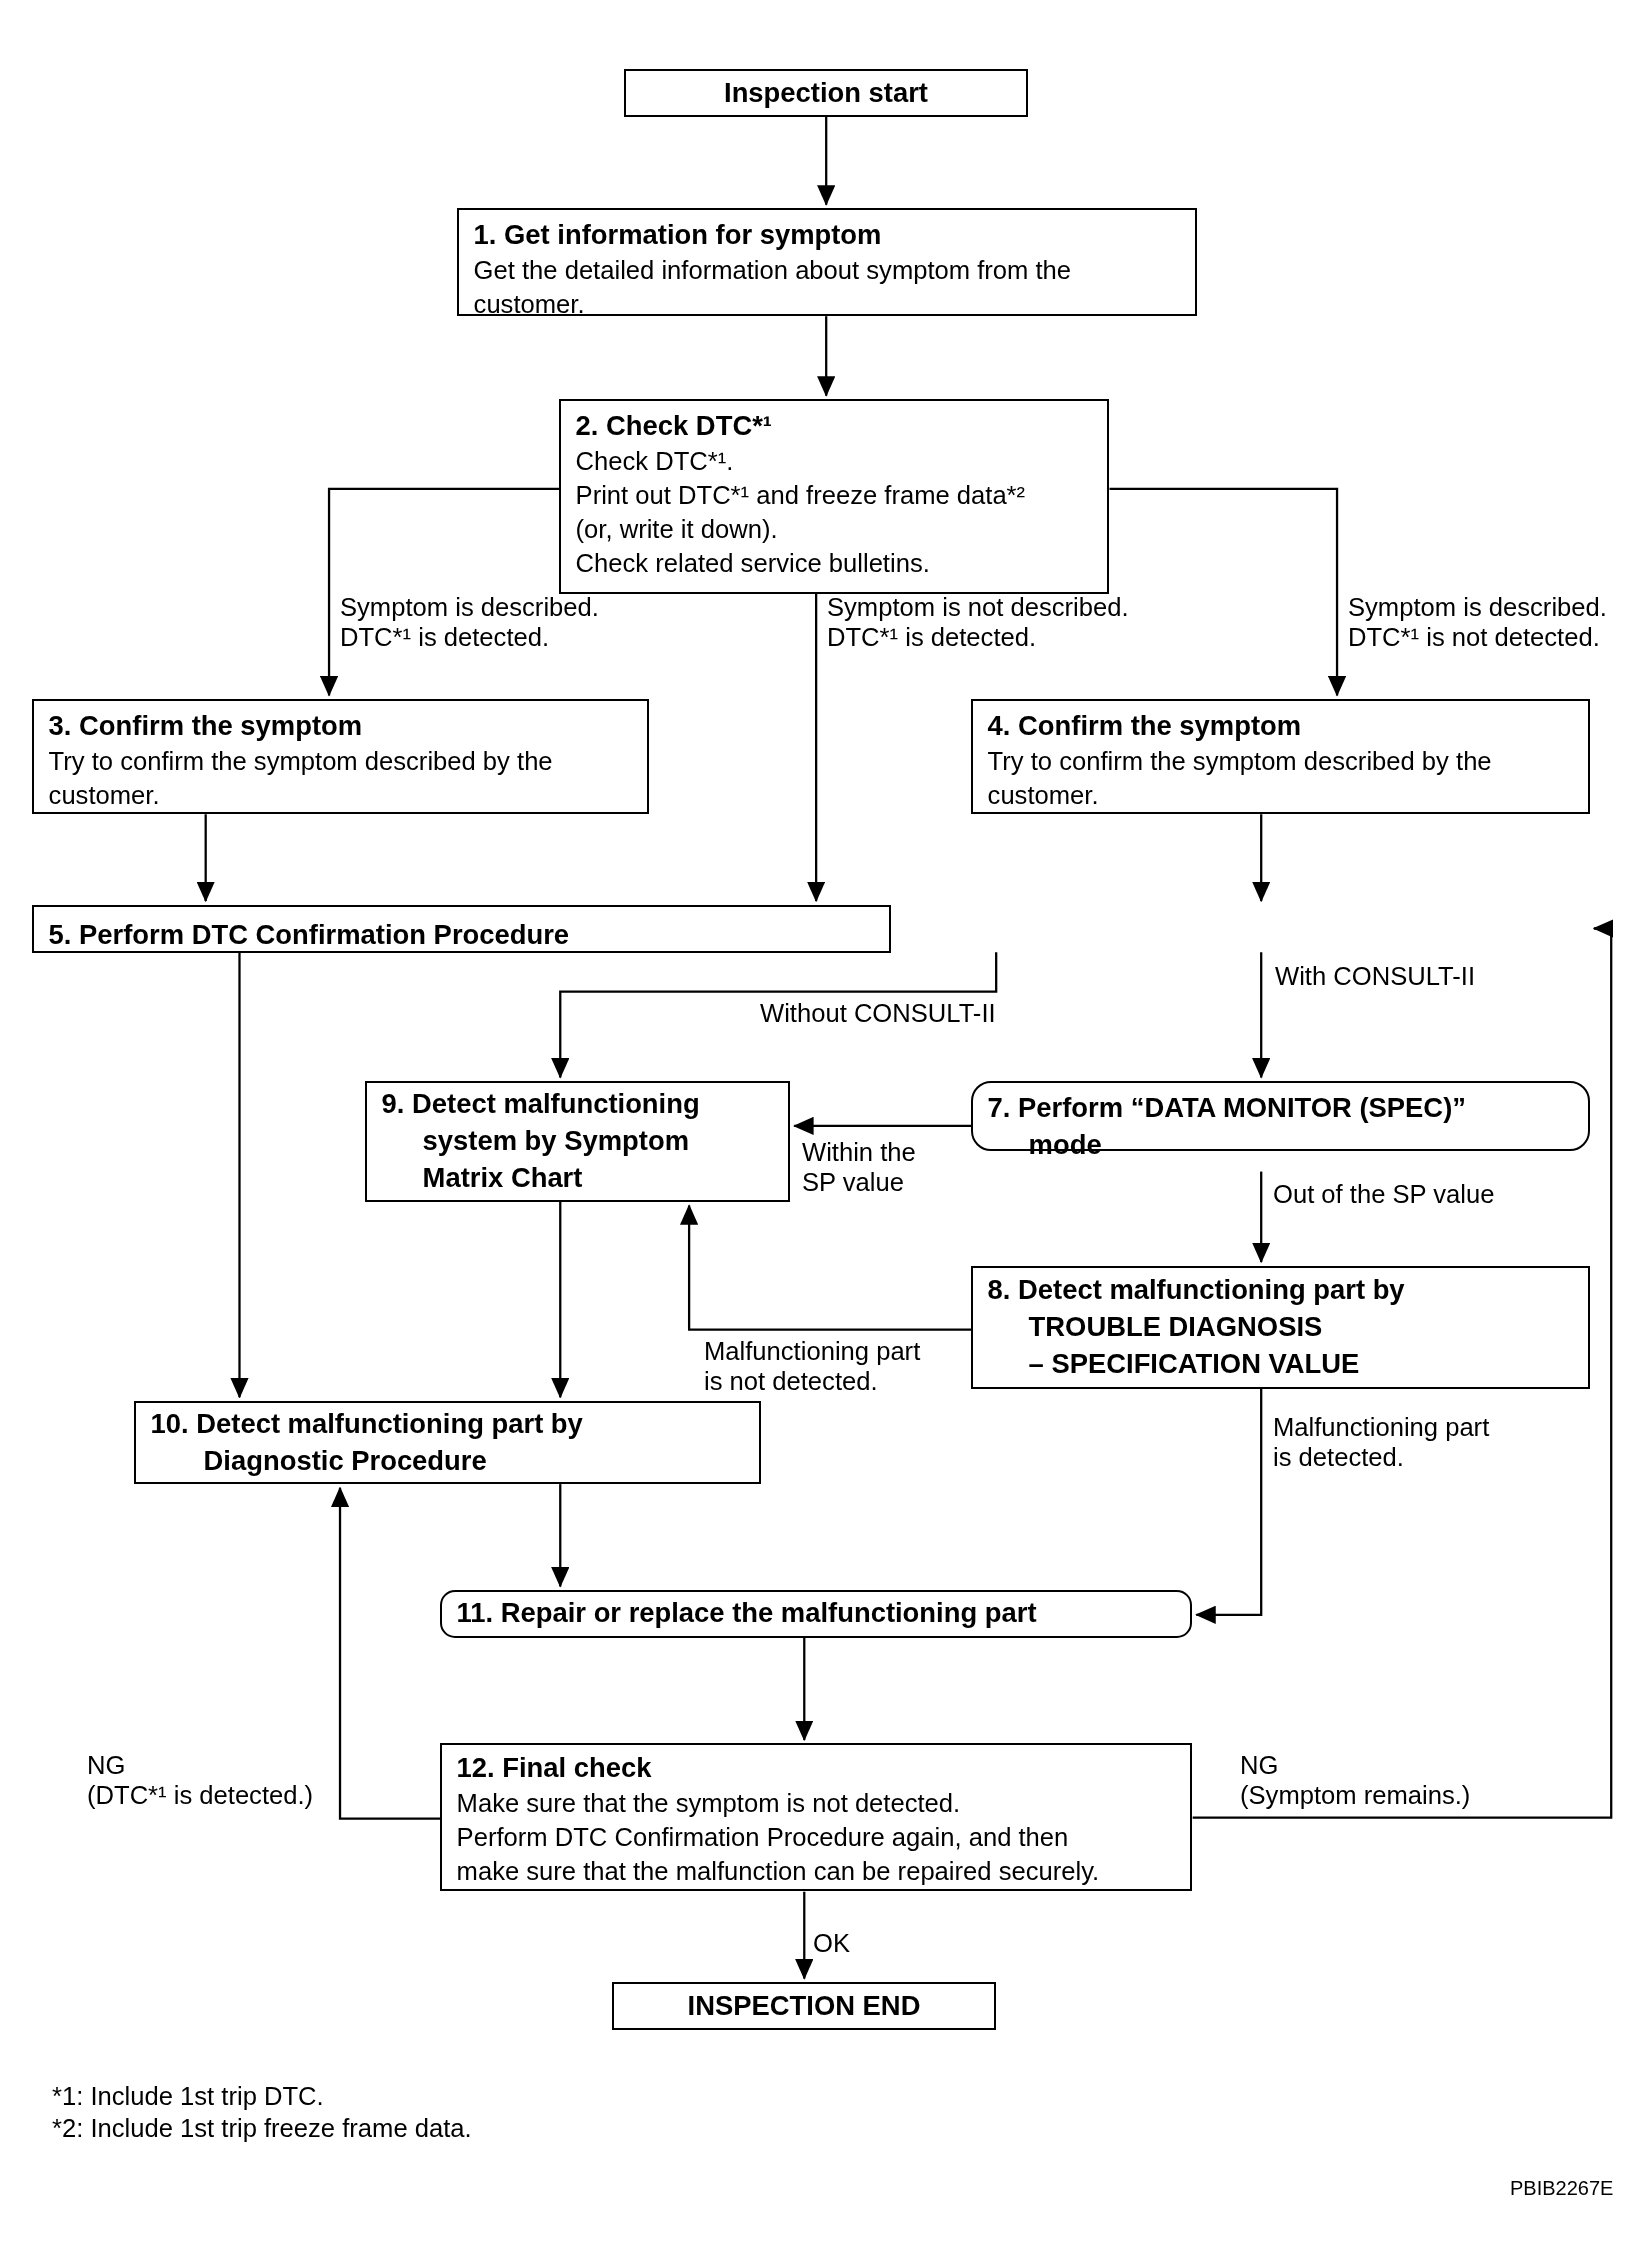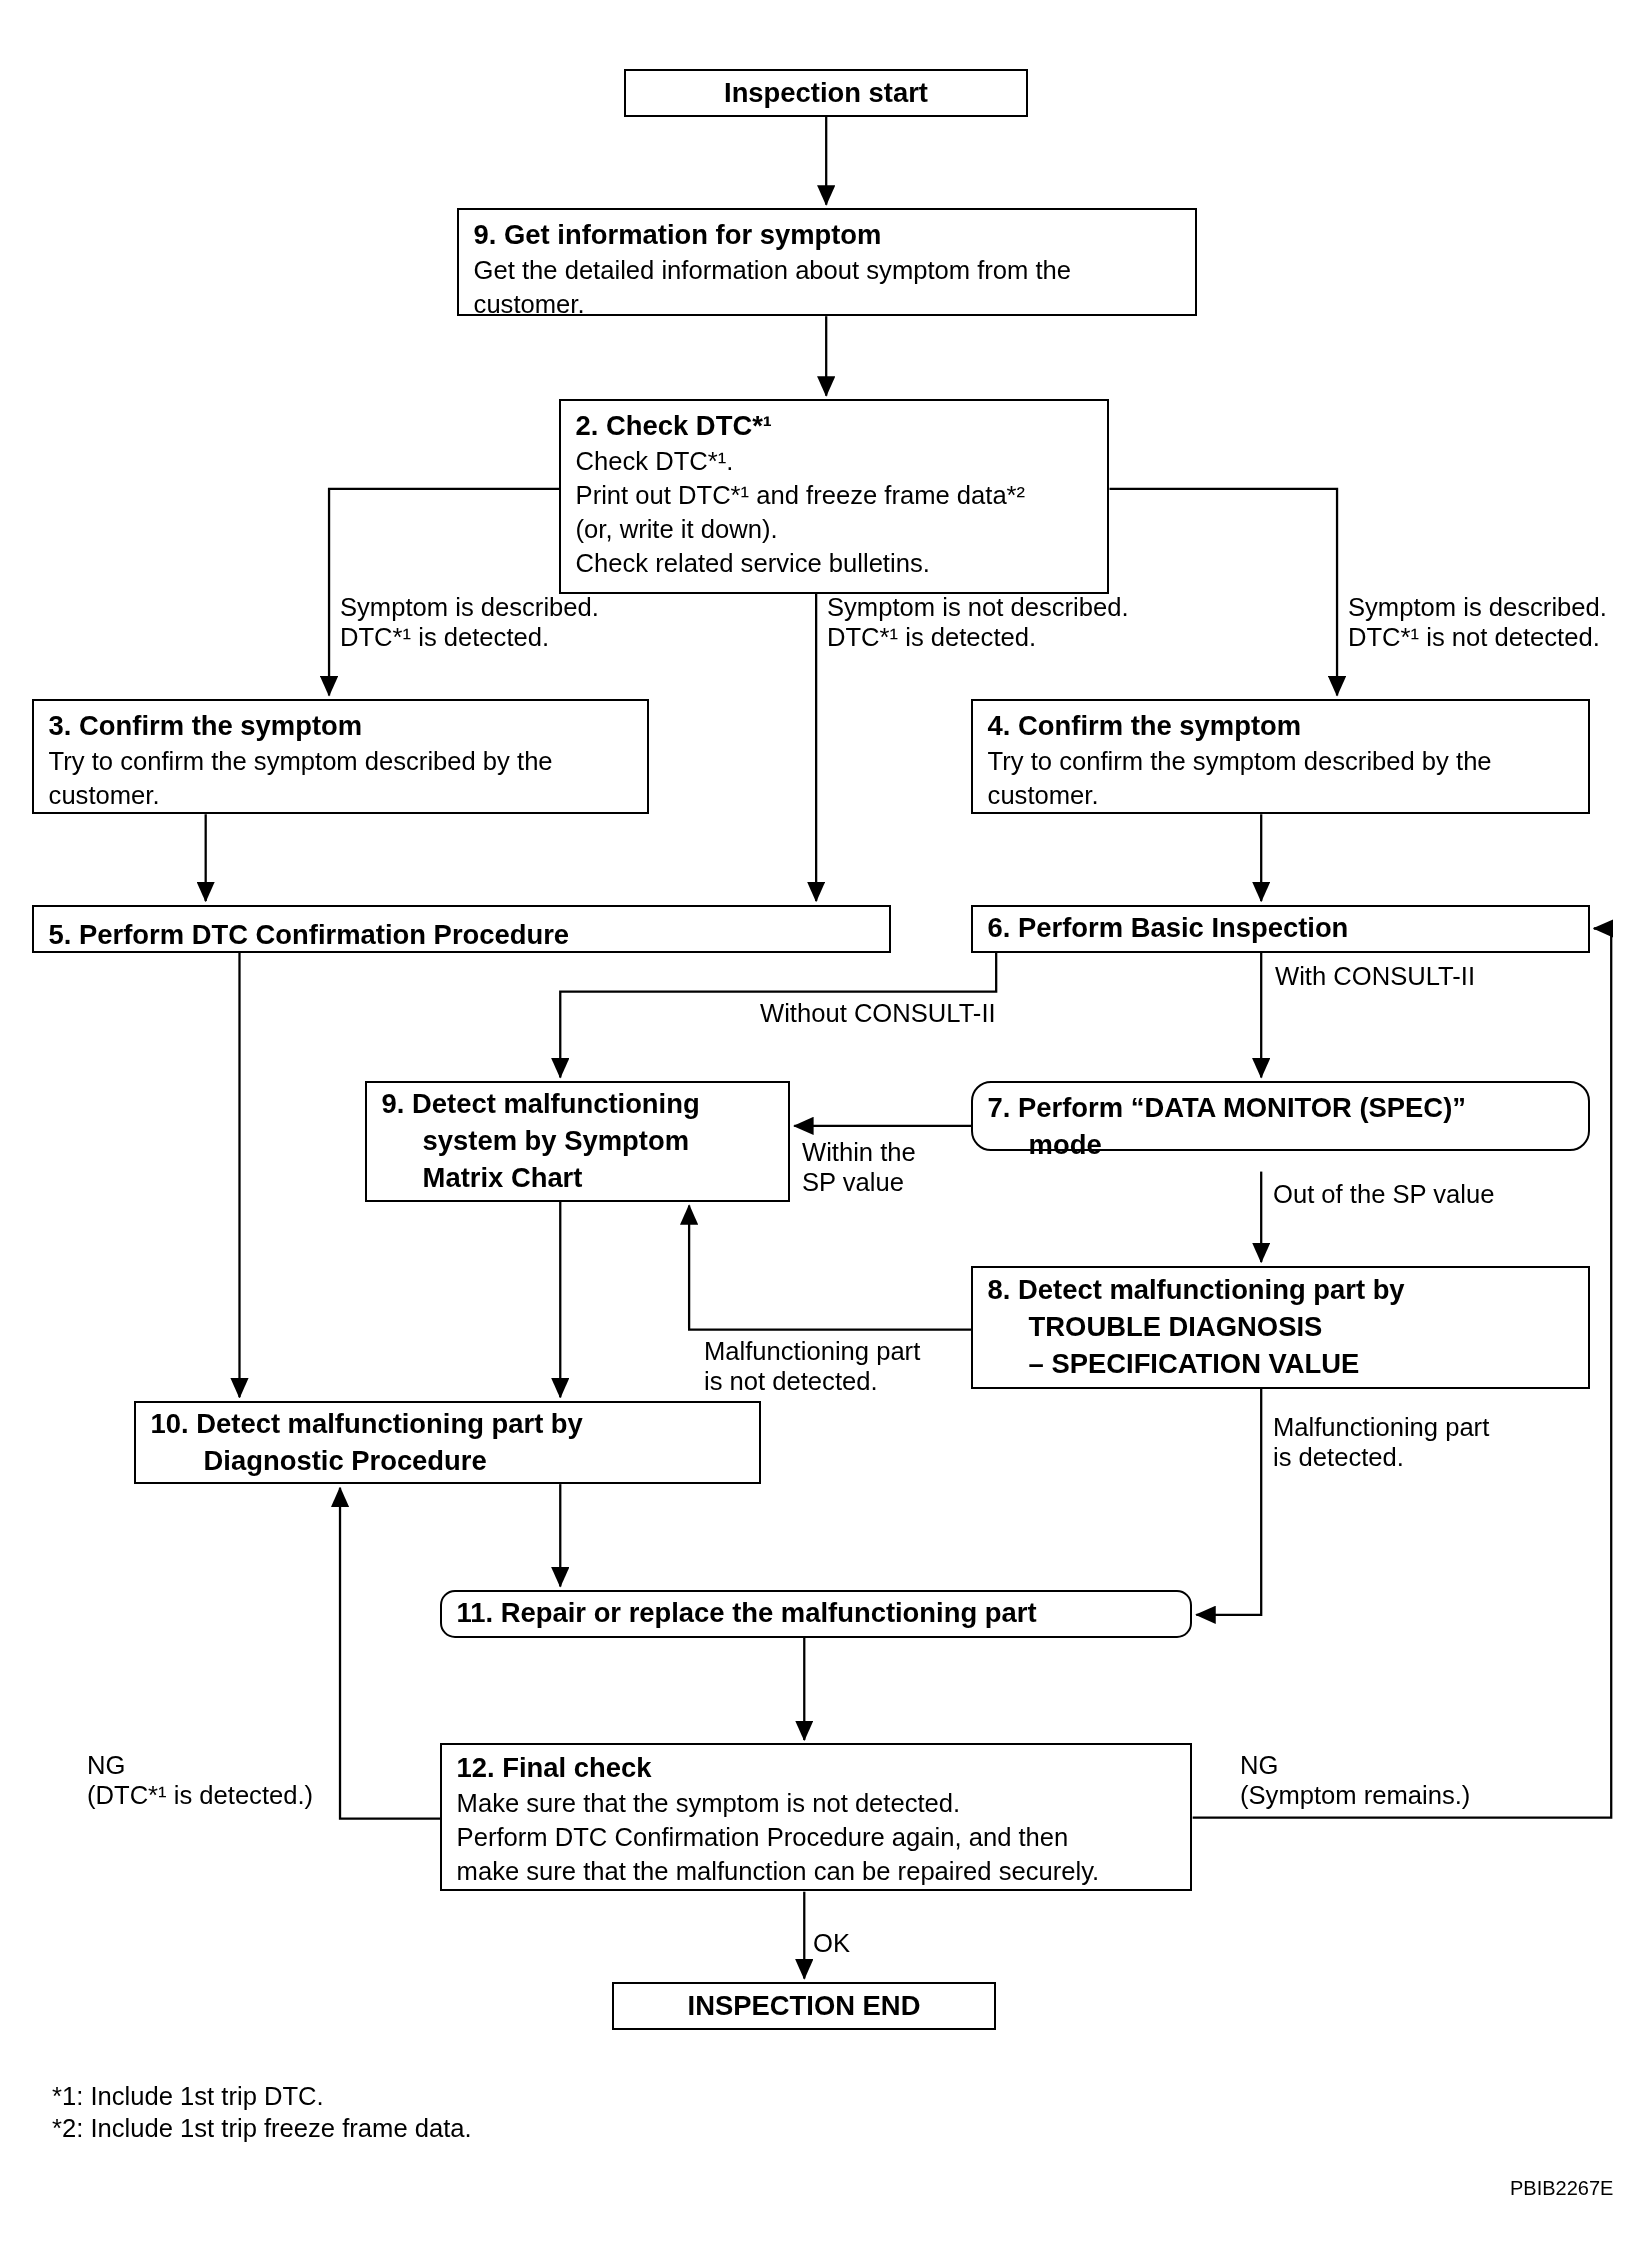--- a/index.html
+++ b/index.html
@@ -56,21 +56,21 @@
       <path d="M 482 1990 L 372 1990 L 372 1628" marker-end="url(#arr)"></path>
       <path d="M 1305 1989 L 1763 1989 L 1763 1016 L 1744 1016" marker-end="url(#arr)"></path>
     </g>
   </svg>
 
   <div class="box cbox" style="left:624px;top:69px;width:404px;height:48px;">
     <div class="title">Inspection start</div>
   </div>
 
   <div class="box" style="left:457px;top:208px;width:740px;height:108px;">
-    <div class="title">9. Get information for symptom</div>
+    <div class="title">1. Get information for symptom</div>
     <div class="bline">Get the detailed information about symptom from the</div>
     <div class="bline">customer.</div>
   </div>
 
   <div class="box" style="left:559px;top:399px;width:550px;height:195px;">
     <div class="title">2. Check DTC*¹</div>
     <div class="bline">Check DTC*¹.</div>
     <div class="bline">Print out DTC*¹ and freeze frame data*²</div>
     <div class="bline">(or, write it down).</div>
     <div class="bline">Check related service bulletins.</div>
@@ -85,23 +85,20 @@
   <div class="box" style="left:971px;top:699px;width:619px;height:115px;">
     <div class="title">4. Confirm the symptom</div>
     <div class="bline">Try to confirm the symptom described by the</div>
     <div class="bline">customer.</div>
   </div>
 
   <div class="box" style="left:32px;top:905px;width:859px;height:48px;padding-top:9px;">
     <div class="title">5. Perform DTC Confirmation Procedure</div>
   </div>
 
-  <div class="box" style="left:971px;top:905px;width:619px;height:48px;padding-top:1.8px;">
-    <div class="title">6. Perform Basic Inspection</div>
-  </div>
 
   <div class="box" style="left:365px;top:1081px;width:425px;height:121px;padding-top:1.8px;">
     <div class="tline">9. Detect malfunctioning</div>
     <div class="tline ind">system by Symptom</div>
     <div class="tline ind">Matrix Chart</div>
   </div>
 
   <div class="box" style="left:971px;top:1081px;width:619px;height:70px;padding-top:5.5px;border-radius:20px;">
     <div class="tline">7. Perform “DATA MONITOR (SPEC)”</div>
     <div class="tline ind">mode</div>

